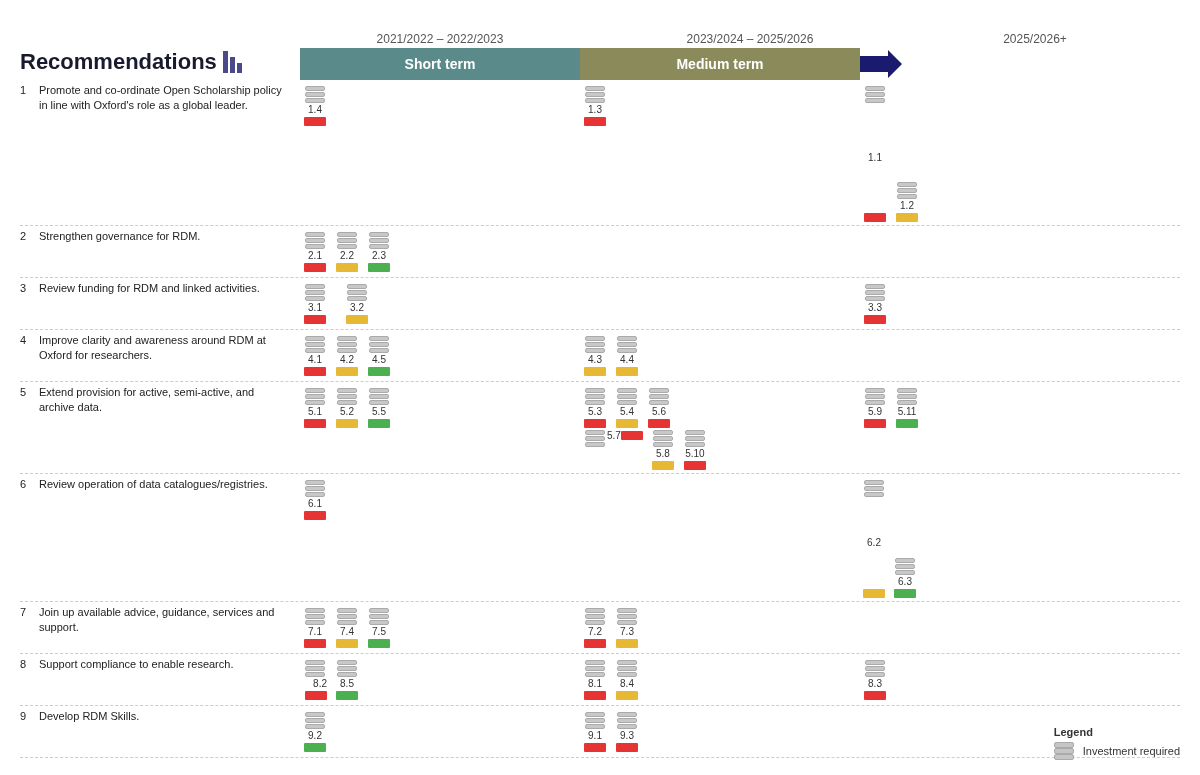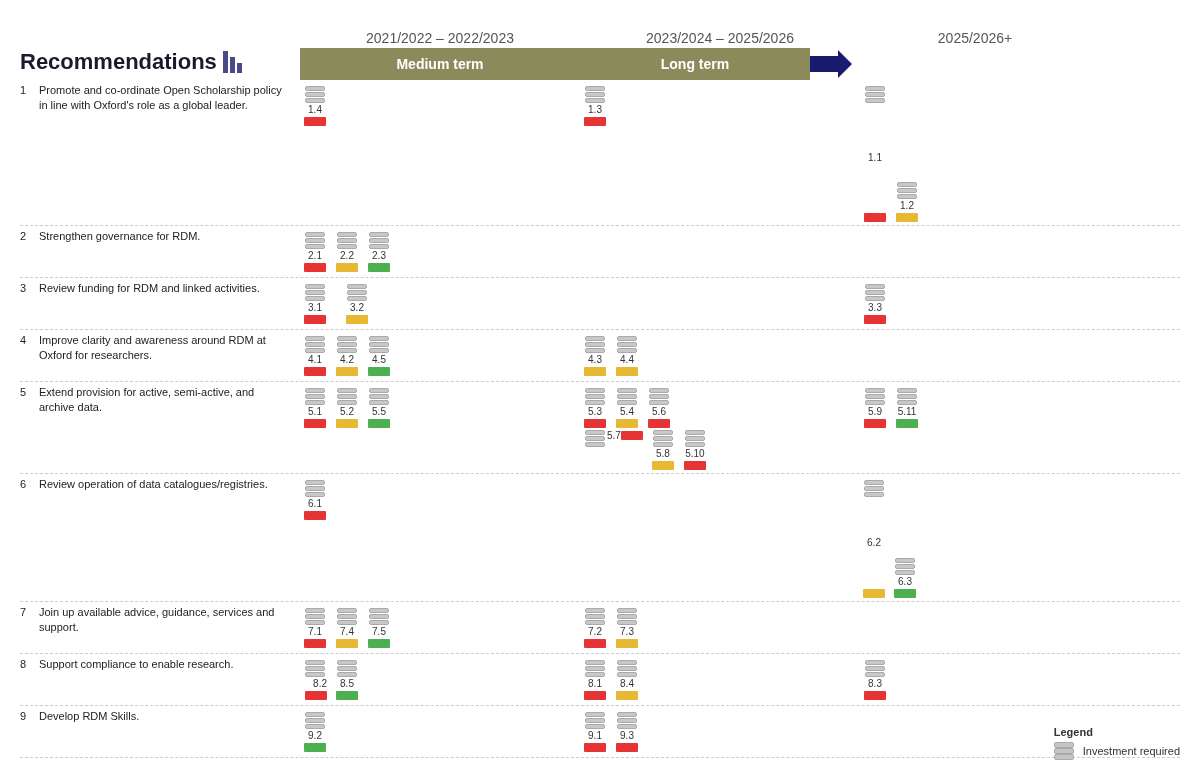--- a/index.html
+++ b/index.html
@@ -53,24 +53,25 @@
     }
 
     .header-timeline {
       flex: 1;
       display: flex;
       flex-direction: column;
     }
 
     .year-labels {
       display: flex;
-      font-size: 14px;
+      font-size: 12px;
       color: #555;
       margin-bottom: 2px;
       padding-right: 30px;
+      justify-content: space-between;
     }
 
     .year-label {
       text-align: center;
     }
 
     .year-label.short { width: 280px; }
     .year-label.medium { width: 280px; }
     .year-label.long { width: 230px; }
 
@@ -162,22 +163,22 @@
 
     <div class="header-timeline">
 
       <div class="year-labels">
         <div class="year-label short">2021/2022 – 2022/2023</div>
         <div class="year-label medium">2023/2024 – 2025/2026</div>
         <div class="year-label long">2025/2026+</div>
       </div>
 
       <div style="display:flex;align-items:stretch;">
+        <div class="term-box term-short">Short term</div>
         <div class="term-box term-medium">Medium term</div>
-        <div class="term-box term-long">Long term</div>
         <div style="display:flex;align-items:center;margin-left:0;">
           <svg width="42" height="32" viewBox="0 0 42 32">
             <polygon points="0,8 28,8 28,2 42,16 28,30 28,24 0,24" fill="#1a1a6e"></polygon>
           </svg>
         </div>
       </div>
     </div>
   </div>
 
   <div id="rec-rows" style="flex:1;overflow:hidden;">

